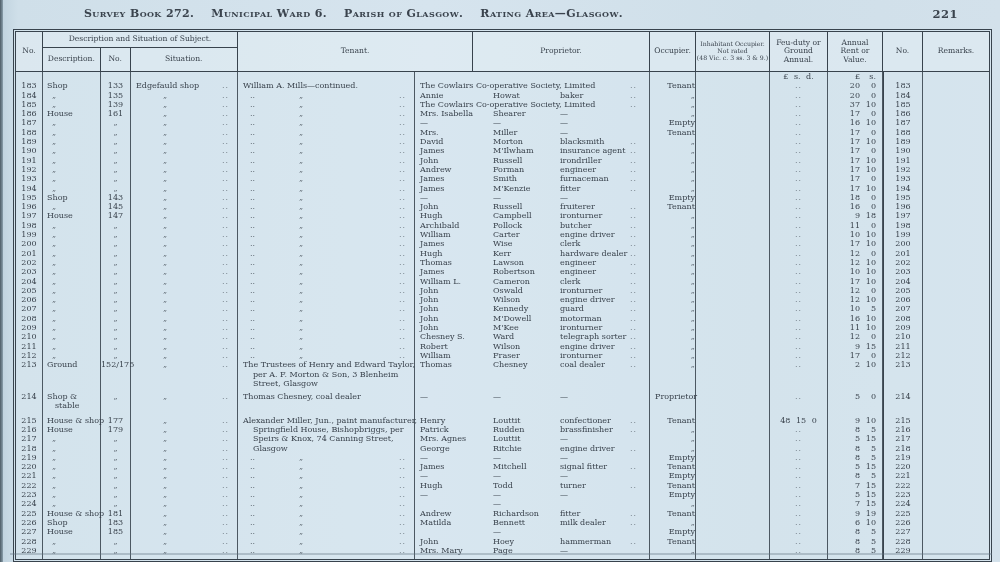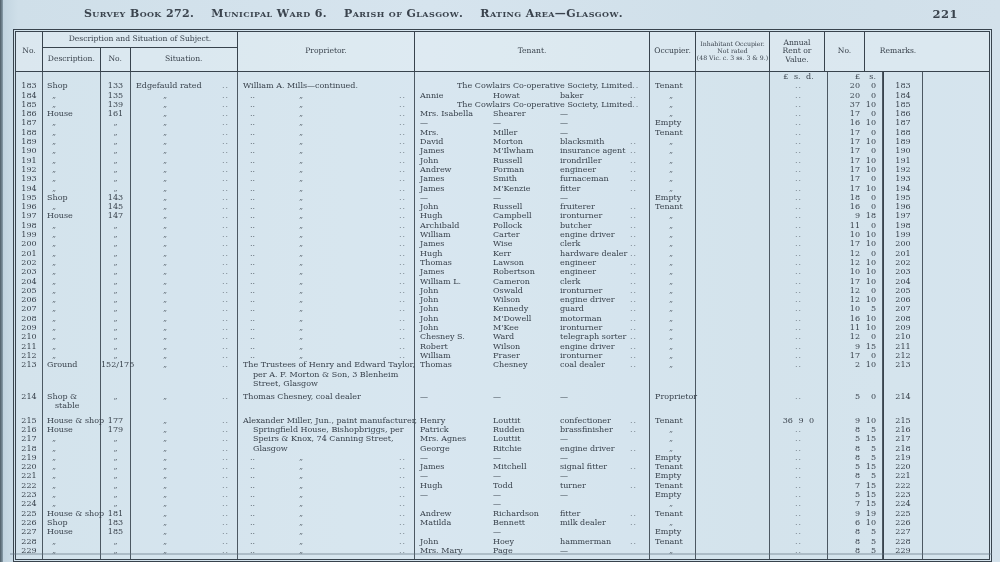--- a/index.html
+++ b/index.html
@@ -59,40 +59,40 @@
   .c{
     box-sizing:border-box;border-right:1px solid #4c5862;height:100%;
     font-size:8px;line-height:9.4px;white-space:nowrap;position:relative;
   }
   .c.c1{width:27px;text-align:center;}
   .c.c2{width:58px;padding-left:4px;}
   .c.c3{width:30px;text-align:center;}
   .c.c4{width:107px;display:flex;padding-left:5px;}
   .c.c5{width:177px;padding-left:5px;}
   .c.c6{width:235px;display:flex;}
-  .c.c7{width:46px;padding-left:5px;}
+  .c.c7{width:46px;padding-left:5px;text-align:right;}
   .c.c8{width:74px;}
   .c.c9{width:58px;text-align:center;}
   .c.c10{width:55px;display:flex;justify-content:flex-end;padding-right:6px;}
   .c.c11{width:40px;text-align:center;border-left:1px solid #38434d;}
   .c.c12{width:66px;}
   .ditto{opacity:.85;}
   .c2 .ditto{margin-left:5px;}
   .c4 .ditto{margin-left:27px;}
   .c7 .ditto{margin-left:14px;}
   .dots{margin-left:auto;margin-right:8px;letter-spacing:1px;opacity:.8;}
   .c5.pdit{display:flex;padding-left:12px;}
   .c5.pdit .pm{margin-left:44px;}
   .c5 .indent{padding-left:10px;display:inline-block;}
   .c2 .indent2{margin-left:8px;display:inline-block;}
   .t1{flex:0 0 78px;padding-left:5px;box-sizing:border-box;}
   .t2{flex:0 0 67px;box-sizing:border-box;}
   .t3{flex:1 1 auto;box-sizing:border-box;}
   .tdots{flex:0 0 auto;margin-left:auto;margin-right:12px;letter-spacing:1px;opacity:.8;}
-  .tfull{flex:1 1 auto;padding-left:5px;margin-left:37px;}
+  .tfull{flex:1 1 auto;padding-left:5px;}
   .rl{width:26px;text-align:right;}
   .rs{width:16px;text-align:right;}
   .feuv{word-spacing:3px;}
   .curr{font-size:7.4px;}
 </style>
 </head>
 <body>
 
 <div class="page">
 
@@ -110,28 +110,29 @@
     <div class="hdr">
       <div class="hcell w1">No.</div>
       <div class="hcell w234 hgroup">
         <div class="gtop">Description and Situation of Subject.</div>
         <div class="gbot">
           <div class="hsub w2">Description.</div>
           <div class="hsub w3">No.</div>
           <div class="hsub w4">Situation.</div>
         </div>
       </div>
+      <div class="hcell w6">Tenant.</div>
       <div class="hcell w5">Proprietor.</div>
-      <div class="hcell w6">Tenant.</div>
       <div class="hcell w7">Occupier.</div>
       <div class="hcell w8">
         <span class="tiny">Inhabitant Occupier.</span>
         <span class="tiny">Not rated</span>
         <span class="tiny">(48 Vic. c. 3 ss. 3 &amp; 9.)</span>
       </div>
+      <div class="hcell w9" style="white-space:normal;padding:0 6px;">Feu-duty or Ground Annual.</div>
       <div class="hcell w10" style="white-space:normal;padding:0 7px;">Annual Rent or Value.</div>
       <div class="hcell w11">No.</div>
       <div class="hcell w12">Remarks.</div>
     </div>
     <div class="rows" id="rows">
         <div class="row curr">
           <div class="c c1"></div>
           <div class="c c2"></div>
           <div class="c c3"></div>
           <div class="c c4"></div>
@@ -145,21 +146,21 @@
             <span class="rs">s.</span>
           </div>
           <div class="c c11"></div>
           <div class="c c12"></div>
         </div>
         <div class="row">
           <div class="c c1">183</div>
           <div class="c c2"><span>Shop</span></div>
           <div class="c c3"><span>133</span></div>
           <div class="c c4">
-            <span>Edgefauld rated</span>
+            <span>Edgefauld shop</span>
             <span class="dots">..</span>
           </div>
           <div class="c c5"><span>William A. Mills—continued.</span></div>
           <div class="c c6">
             <span class="tfull">The Cowlairs Co-operative Society, Limited</span>
             <span class="tdots">..</span>
           </div>
           <div class="c c7"><span>Tenant</span></div>
           <div class="c c8"></div>
           <div class="c c9"><span class="dots" style="margin: 0px;">..</span></div>
@@ -1134,21 +1135,21 @@
           </div>
           <div class="c c5"><span>Alexander Miller, Jun., paint manufacturer,</span></div>
           <div class="c c6">
             <span class="t1">Henry</span>
             <span class="t2">Louttit</span>
             <span class="t3">confectioner</span>
             <span class="tdots">..</span>
           </div>
           <div class="c c7"><span>Tenant</span></div>
           <div class="c c8"></div>
-          <div class="c c9"><span class="feuv">36 9 0</span></div>
+          <div class="c c9"><span class="feuv">48 15 0</span></div>
           <div class="c c10">
             <span class="rl">9</span>
             <span class="rs">10</span>
           </div>
           <div class="c c11">215</div>
           <div class="c c12"></div>
         </div>
         <div class="row">
           <div class="c c1">216</div>
           <div class="c c2"><span>House</span></div>

